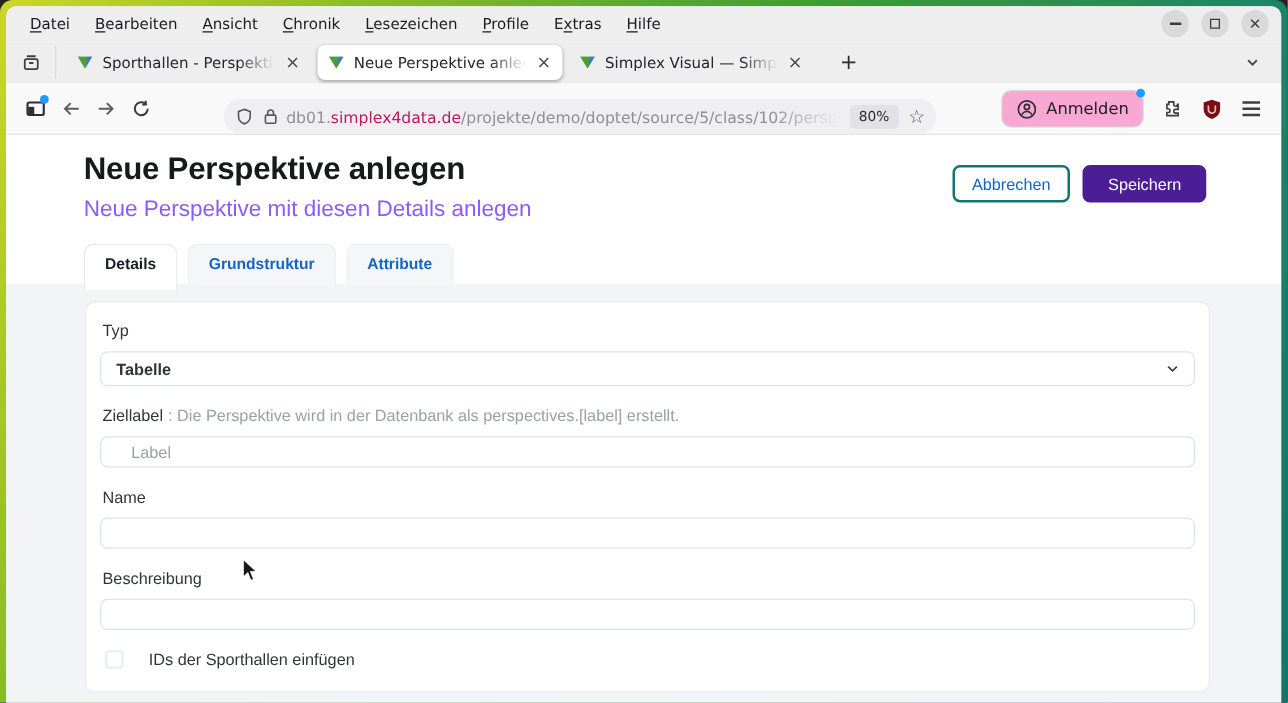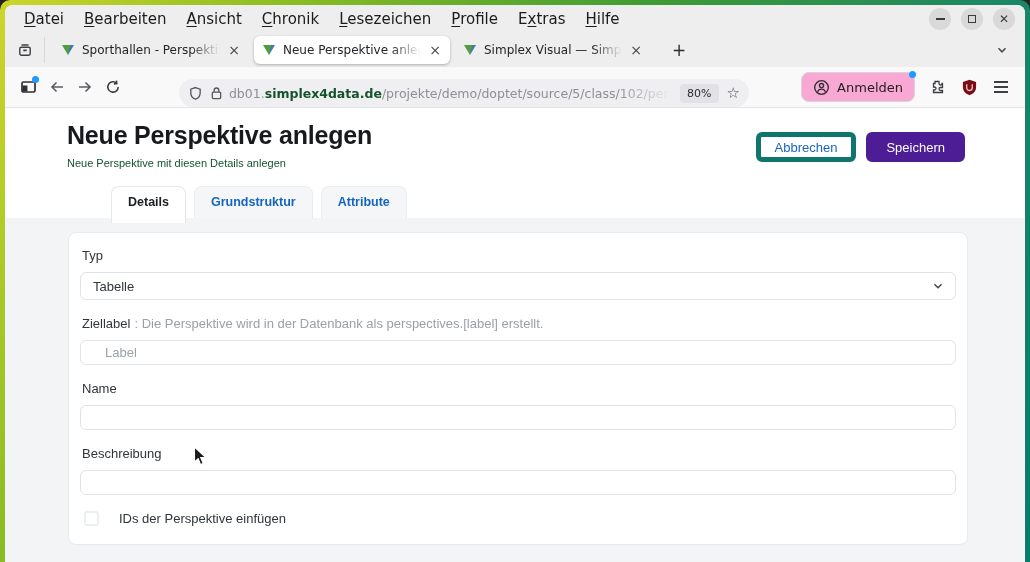--- a/index.html
+++ b/index.html
@@ -9,21 +9,21 @@
   
   .frame { position:absolute; left:0; top:0; width:1030px; height:572px;
            background:linear-gradient(118deg,#ccd62a 0%,#8bbc23 22%,#3d9a35 50%,#18856a 78%,#0b7a6e 100%);
            border-radius:10px 10px 0 0; padding:5px 5px 0 5px; }
   .window { width:1020px; height:561px; border-radius:8px 8px 0 0; overflow:hidden;
             display:flex; flex-direction:column; background:#fff; }
 
   
   .menubar { height:28px; background:#eeeeee; display:flex; align-items:center;
              padding-left:9px; position:relative; flex:none; }
-  .menu-item { padding:0 10px; font-size:15px; color:#1b1b1f; cursor:default; }
+  .menu-item { padding:0 10px; font-size:12px; color:#1b1b1f; cursor:default; }
   .menu-item u { text-decoration:underline; text-underline-offset:2px; }
   .win-controls { position:absolute; right:10px; top:3px; display:flex; gap:10px; }
   .win-btn { width:22px; height:22px; border-radius:50%; background:#d9d9d9;
              display:flex; align-items:center; justify-content:center; color:#3a3a3e; }
   .glyph-min { width:9px; height:2px; background:#3a3a3e; display:block; }
   .glyph-max { width:8px; height:8px; border:1.6px solid #3a3a3e; display:block; }
   .glyph-close { font-size:12px; line-height:1; }
 
   
   .tabbar { height:34px; background:#eeeeee; display:flex; align-items:center;
@@ -50,62 +50,62 @@
               border-radius:4px; position:relative; flex:none; }
   .notif-dot { position:absolute; width:7px; height:7px; border-radius:50%; background:#1f9cff; }
   .sidebar-dot { top:3px; right:4px; }
   .urlbar { width:570px; height:28px; background:#efeff2; border-radius:14px;
             display:flex; align-items:center; padding:0 9px; margin-left:52px; flex:none;margin-top:12px; }
   .url-text { display:flex; white-space:nowrap; overflow:hidden; width:452px; font-size:12.5px;
     margin-left:6px;
     -webkit-mask-image:linear-gradient(90deg,#000 86%,transparent 98%);
     mask-image:linear-gradient(90deg,#000 86%,transparent 98%); }
   .url-dim { color:#8e8e96; }
-  .url-domain { color:#14532d; font-weight:700; }
+  .url-domain { color:#be185d; font-weight:400; }
   .zoom-badge { margin-left:auto; background:#e1e1e6; border-radius:4px; padding:3px 7px;
                 font-size:11px; color:#2a2a30; flex:none; }
   .star-btn { font-size:15px; color:#4c4c54; margin-left:8px; flex:none; }
   .account-btn { margin-left:auto; height:30px; border:1px solid #d4d4da; border-radius:8px;
                  background:#f9a8d4; display:flex; align-items:center; padding:0 11px;
                  position:relative; font-size:13px; color:#222; gap:7px; flex:none; }
   .account-dot { top:-2px; right:-2px; }
   .right-icons { display:flex; align-items:center; gap:4px; margin-left:8px; }
   .hamburger { display:flex; flex-direction:column; gap:3.5px; }
   .hamburger span { width:14px; height:1.8px; background:#3e3e44; display:block; }
 
   
   .page { flex:1; background:#f2f4f6; display:flex; flex-direction:column;
           font-family:"Liberation Sans", sans-serif; overflow:hidden; }
   .pagehead { background:#fff; padding:13px 60px 0 62px; position:relative; flex:none; }
   .page-title { font-size:25px; font-weight:700; color:#17191c; letter-spacing:-.2px; }
-  .page-subtitle { margin-top:7px; font-size:11px; color:#14532d; }
+  .page-subtitle { margin-top:7px; font-size:18px; color:#8b5cf6; }
   .head-buttons { position:absolute; top:24px; right:60px; display:flex; gap:10px; }
   .btn { height:30px; padding:0 14px; border-radius:6px; font-size:13px;
          display:flex; align-items:center; font-family:inherit; }
-  .btn-outline { background:#fff; border:5px solid #0f766e; color:#1565c0; }
+  .btn-outline { background:#fff; border:2px solid #0f766e; color:#1565c0; }
   .btn-primary { background:#4c1d95; border:6px solid #4c1d95; color:#fff; }
-  .tabrow { display:flex; gap:8px; margin-top:17px; align-items:flex-start;margin-left:44px; }
+  .tabrow { display:flex; gap:8px; margin-top:17px; align-items:flex-start; }
   .ptab { padding:8px 16px 9px; font-size:12.5px; font-weight:700; color:#1565c0;
           background:#f5f6f8; border:1px solid #ebedf0; border-bottom:none;
           border-radius:8px 8px 0 0; }
   .ptab.active { background:#fff; color:#1b1e22; border-color:#e5e8ec;
                  position:relative; z-index:3; margin-bottom:-5px; padding-bottom:14px; }
 
   .content { flex:1; padding:14px 57px 0 63px; }
   .card { background:#fff; border:1px solid #e7eaee; border-radius:8px; padding:13px 11px 18px; }
   .frow { margin-bottom:16px; }
   .flabel { font-size:13px; color:#2f353b; margin:2px 0 9px 2px; }
   .fhint { color:#9aa1a9; margin-left:4px; }
   .finput { height:25px; border:1px solid #dfe3e9; border-radius:6px; width:100%;
             padding:0 24px; font-size:13px; color:#2f353b; background:#fff; outline:none;
             font-family:inherit; }
   .finput::placeholder { color:#9aa1a9; }
   .fselect { height:28px; border:1px solid #dfe3e9; border-radius:6px; width:100%;
              display:flex; align-items:center; justify-content:space-between;
-             padding:0 10px 0 12px; font-size:13px; color:#2f353b; background:#fff; }
+             padding:0 10px 0 12px; font-size:13px; color:#2f353b; background:#fff;font-weight:bold; }
   .cbxrow { display:flex; align-items:center; margin-top:16px; }
   .cbx { width:15px; height:15px; border:2px solid #eceff2; border-radius:3px;
          margin-left:4px; background:#fff; }
   .cbx-label { margin-left:20px; font-size:13px; color:#2f353b; }
 
   .mouse-cursor { position:absolute; left:193px; top:446px; z-index:50; pointer-events:none; }
   svg.ic { display:block; }
 </style>
 </head>
 <body>
@@ -285,21 +285,21 @@
             <input class="finput" type="text" style="">
           </div>
 
           <div class="frow" style="margin-bottom:0">
             <div class="flabel">Beschreibung</div>
             <input class="finput" type="text" style="">
           </div>
 
           <div class="cbxrow">
             <span class="cbx"></span>
-            <span class="cbx-label">IDs der Perspektive einfügen</span>
+            <span class="cbx-label">IDs der Sporthallen einfügen</span>
           </div>
 
         </div>
       </div>
     </div>
 
   </div>
 </div>
 
 <svg class="mouse-cursor" width="15" height="21" viewBox="0 0 15 21">

